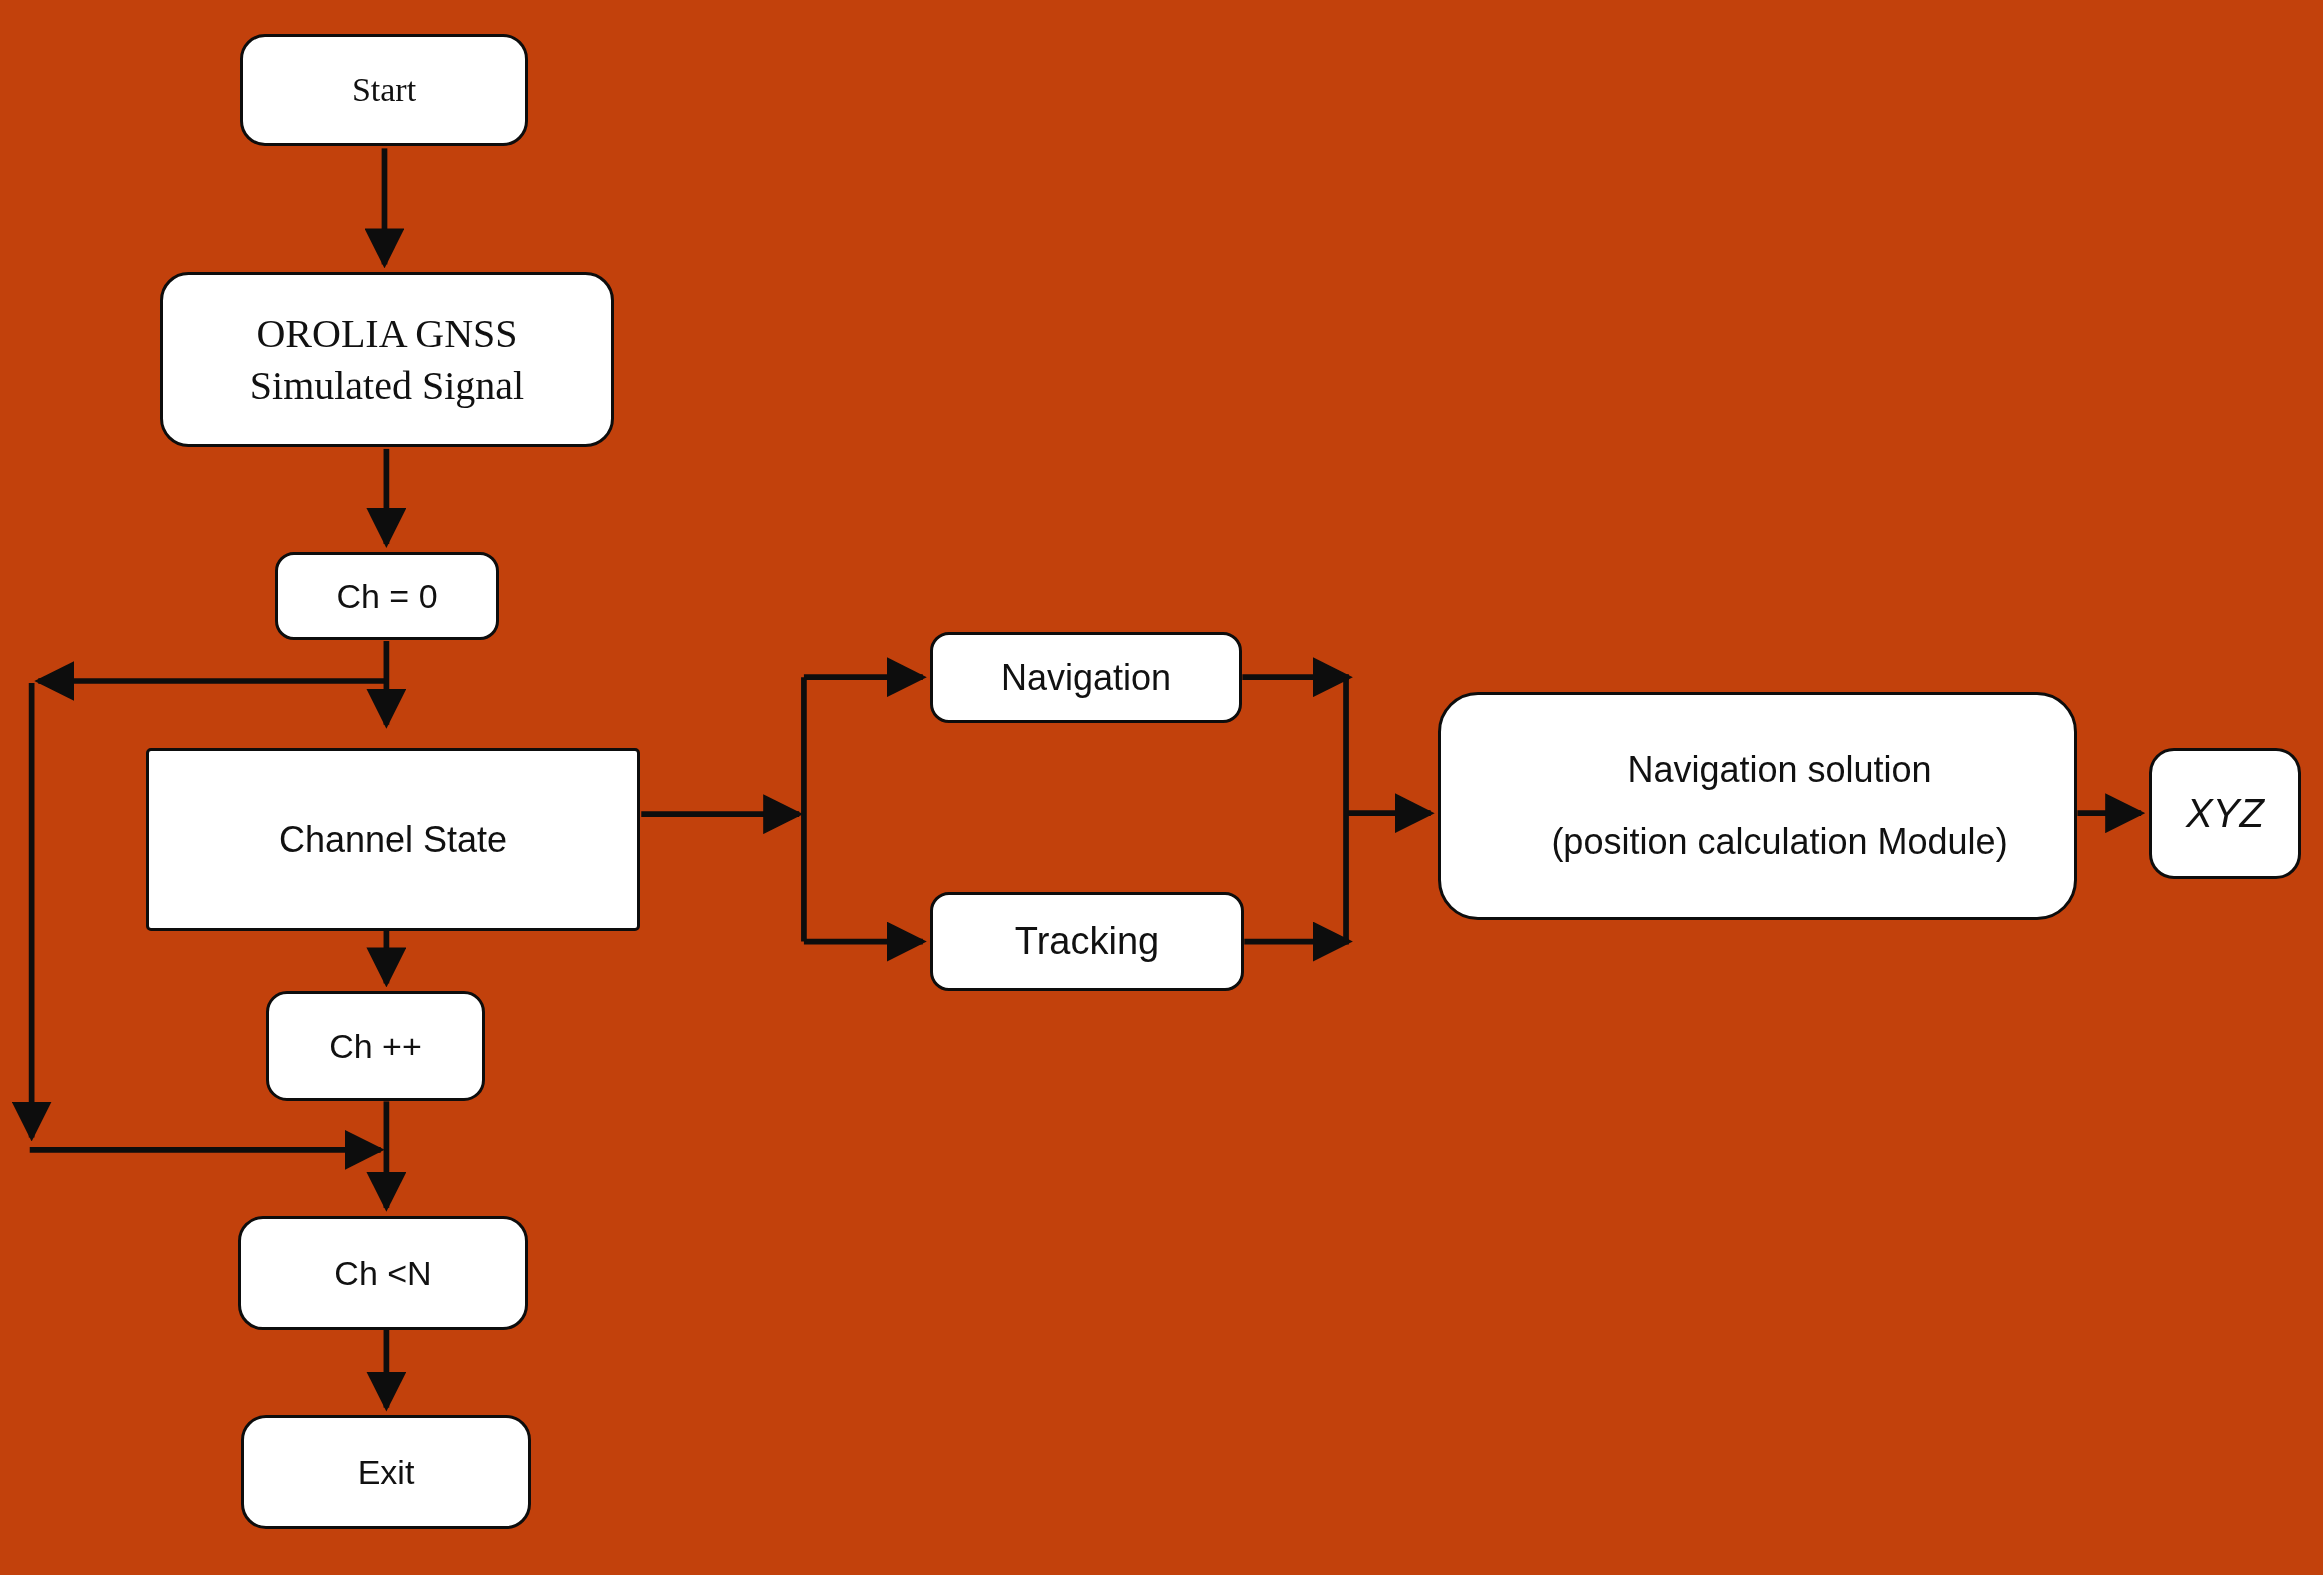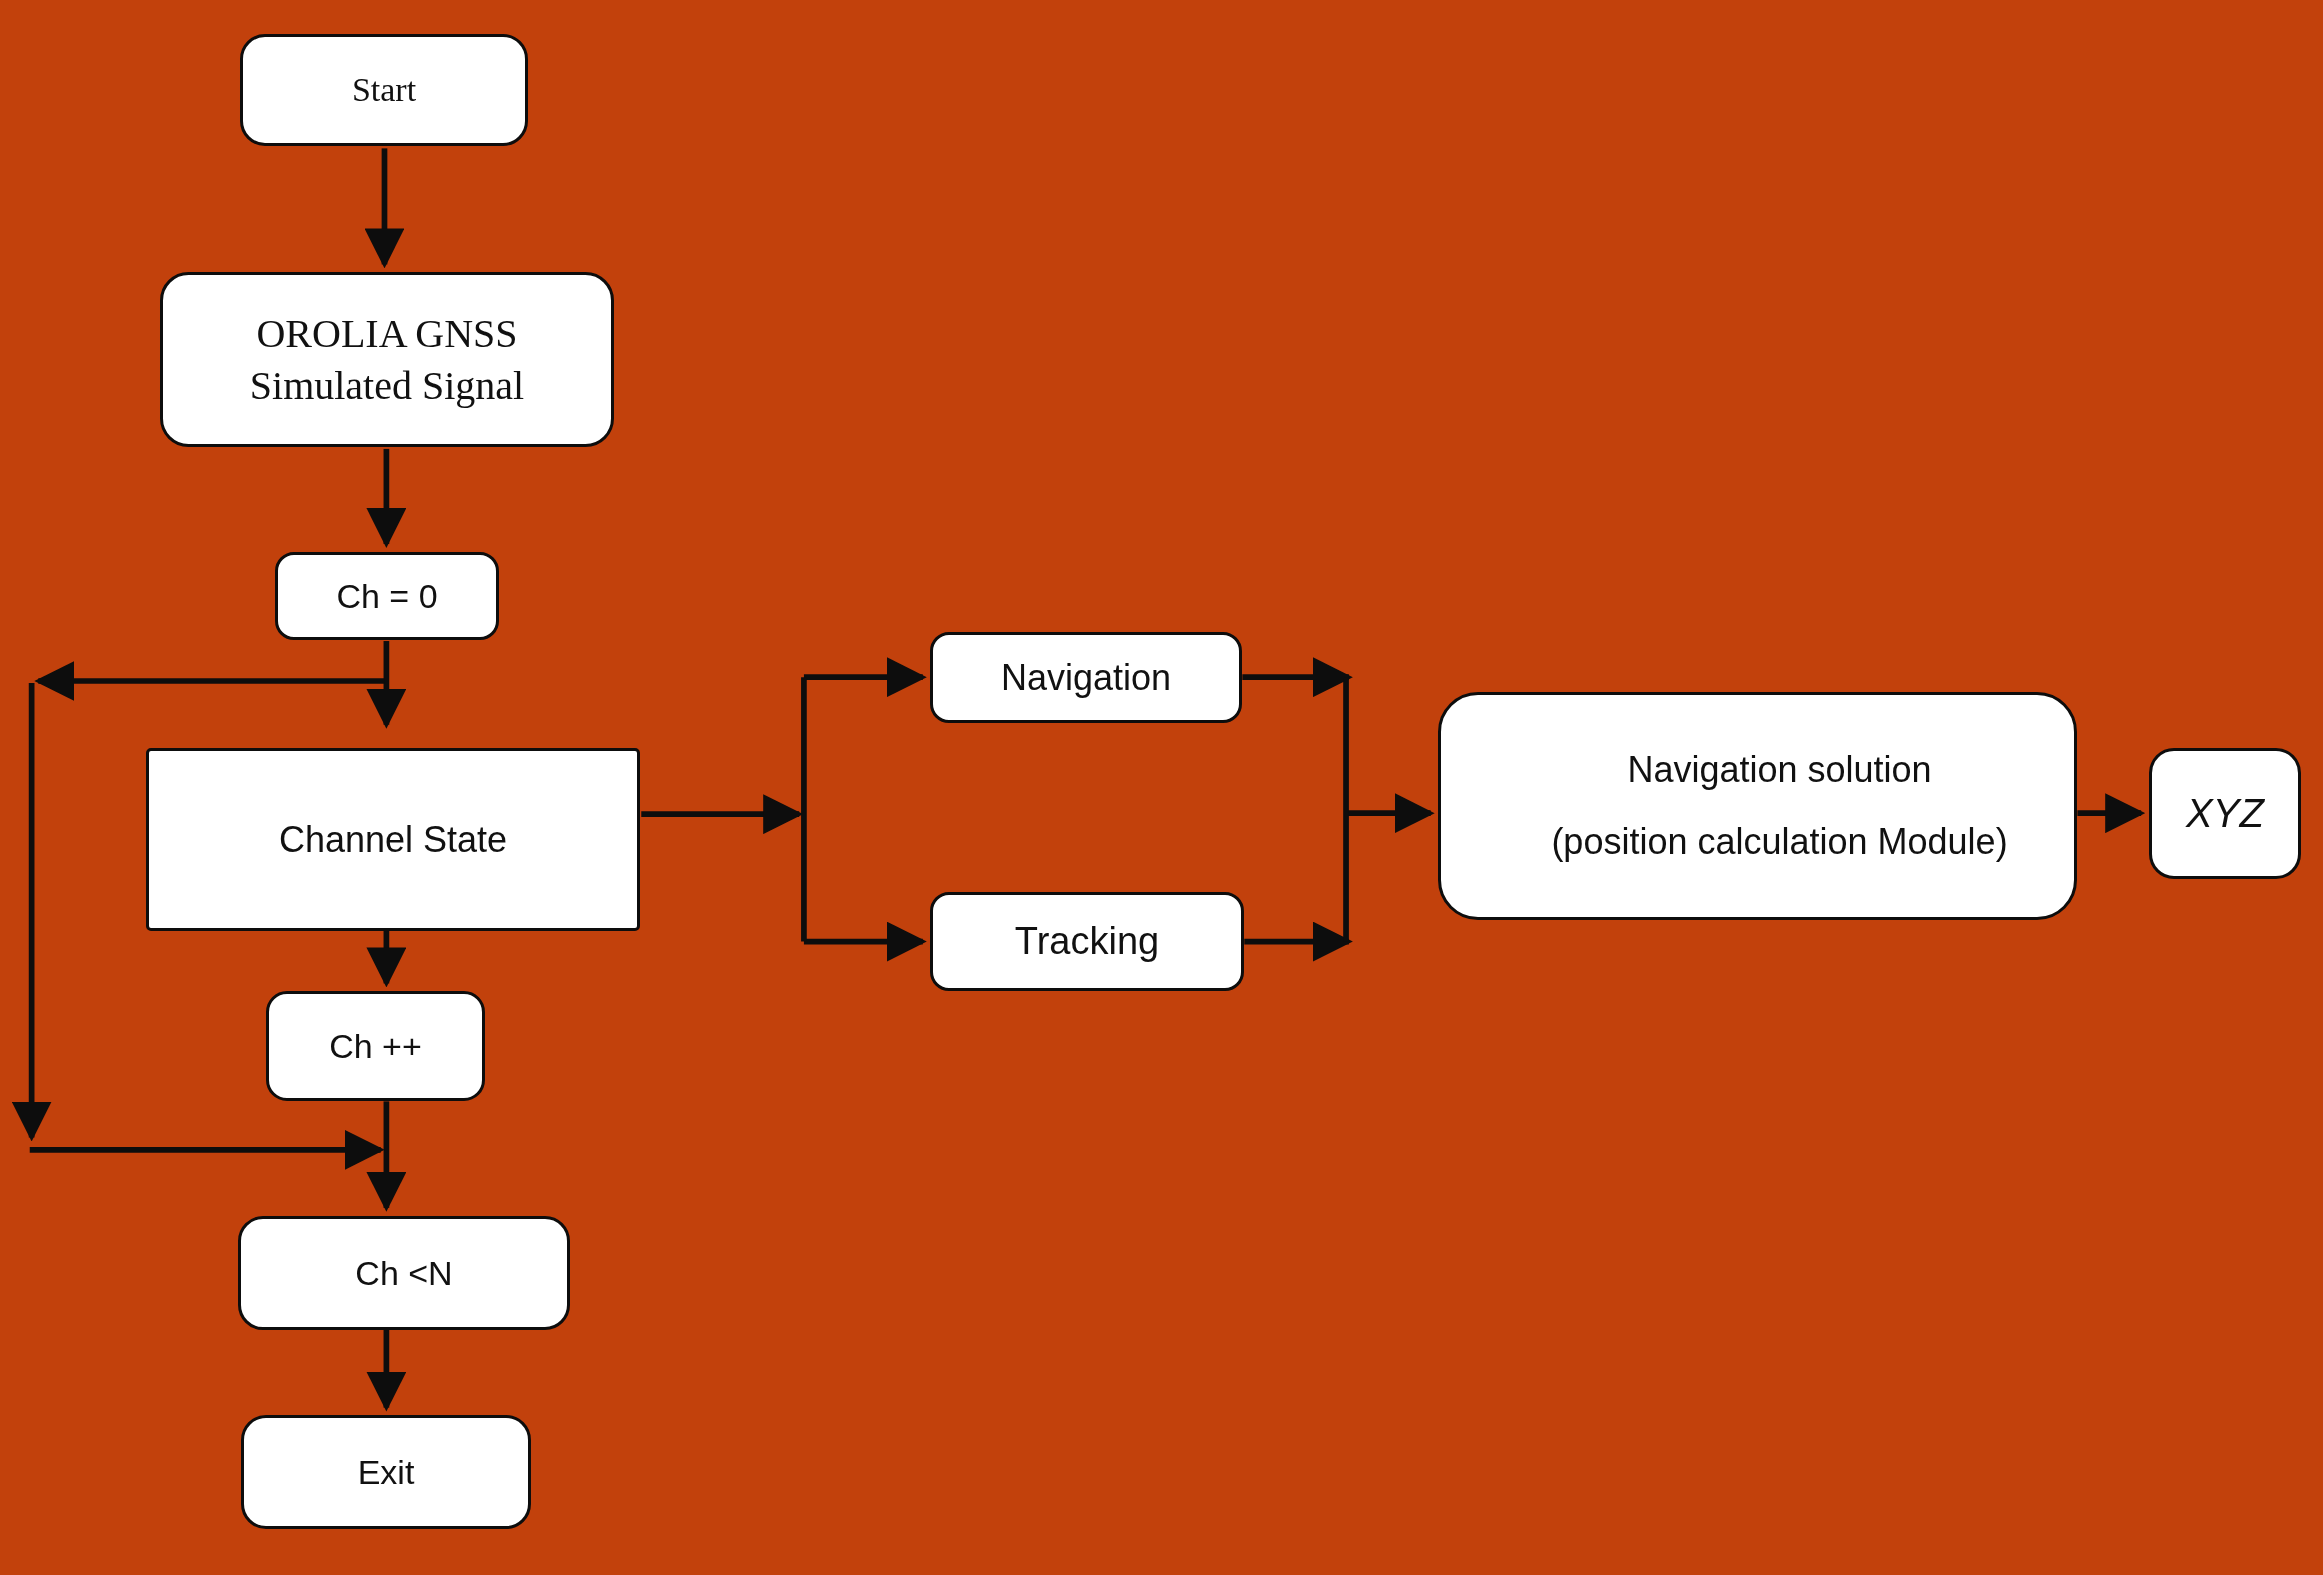--- a/index.html
+++ b/index.html
@@ -44,21 +44,21 @@
   
   #node-start          { left: 240px;  top: 34px;   width: 288px;  height: 112px; border-radius: 25px; }
   #node-orolia         { left: 160px;  top: 272px;  width: 454px;  height: 175px; border-radius: 28.5px; }
   #node-ch-init        { left: 275px;  top: 552px;  width: 224px;  height: 88px;  border-radius: 19px; }
   #node-channel-state  { left: 146px;  top: 732px;  width: 494px;  height: 183px; border-radius: 5px; margin-top: 16px; }
   #node-acquisition    { left: 930px;  top: 632px;  width: 312px;  height: 91px;  border-radius: 19px; }
   #node-tracking       { left: 930px;  top: 892px;  width: 314px;  height: 99px; border-radius: 19px; }
   #node-navigation     { left: 1438px; top: 692px;  width: 639px;  height: 228px; border-radius: 40px; padding-left: 44px; }
   #node-xyz            { left: 2149px; top: 748px;  width: 152px;  height: 131px; border-radius: 25px; }
   #node-ch-inc         { left: 266px;  top: 991px; width: 219px;  height: 110px; border-radius: 21px; }
-  #node-ch-lt-n        { left: 238px;  top: 1216px; width: 332px;  height: 114px; border-radius: 25px; }
+  #node-ch-lt-n        { left: 238px;  top: 1216px; width: 290px;  height: 114px; border-radius: 25px; }
   #node-exit           { left: 241px;  top: 1415px; width: 290px;  height: 114px; border-radius: 25px; }
 
   
   .serif  { font-family: "Liberation Serif", serif; }
   .sans   { font-family: "Liberation Sans", sans-serif; }
 
   #node-start         .txt { font-size: 34px; }
   #node-orolia        .txt { font-size: 40px; line-height: 1.30; }
   #node-ch-init       .txt { font-size: 34px; }
   #node-channel-state .txt { font-size: 36px; }

